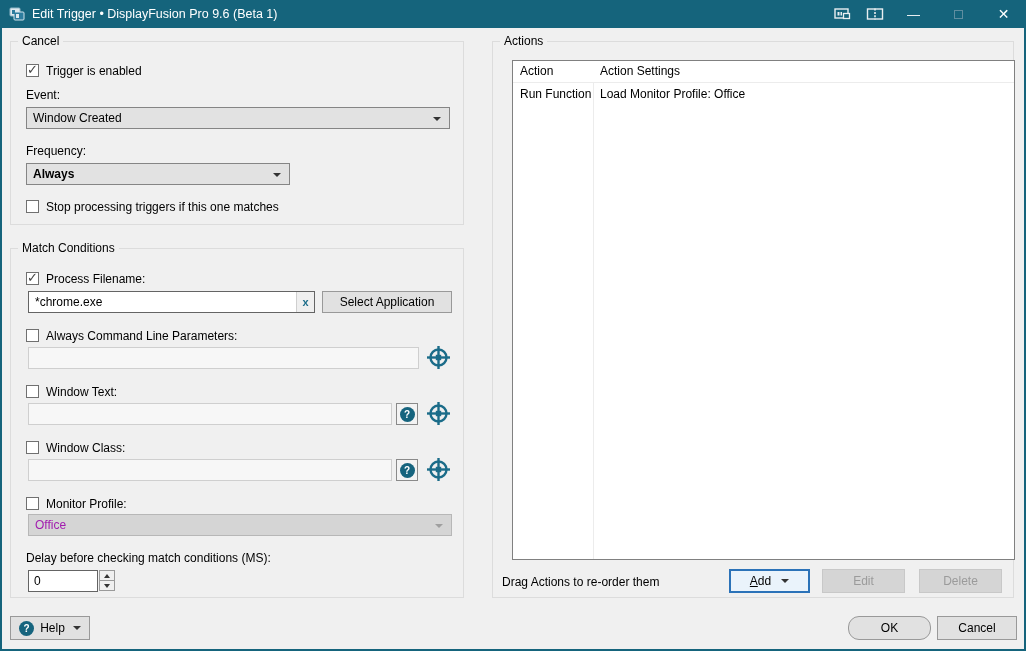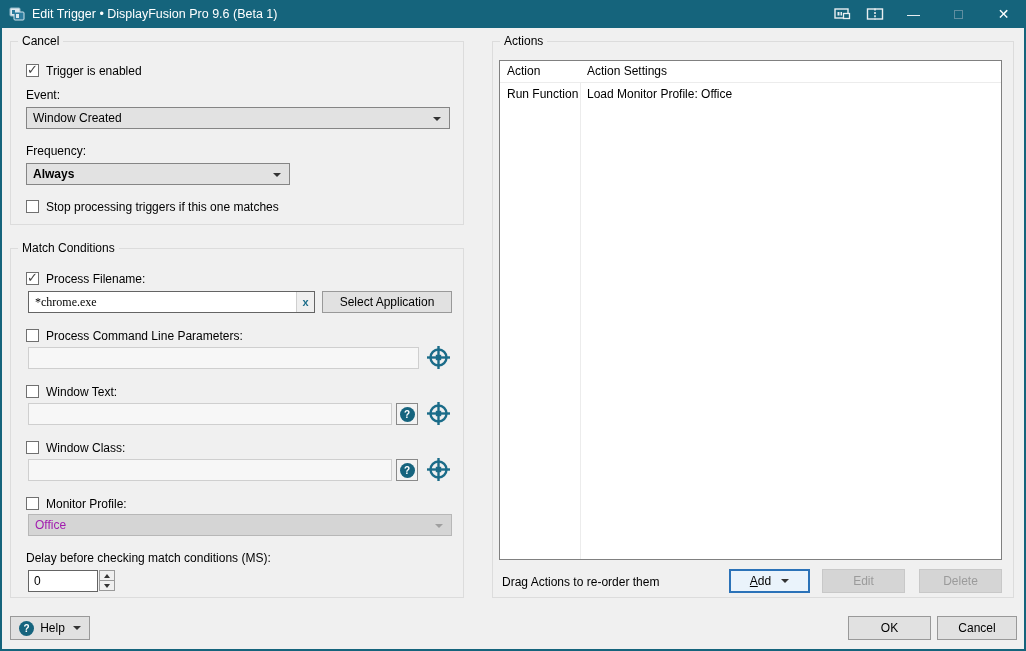--- a/index.html
+++ b/index.html
@@ -34,21 +34,21 @@
   
   .combo { position:absolute; height:22px; background:#e2e2e2; border:1px solid #858585;
            line-height:20px; padding-left:6px; }
   .combo .arrow { position:absolute; right:8px; top:9px; width:0; height:0;
                   border-left:4px solid transparent; border-right:4px solid transparent; border-top:4px solid #333; }
   .combo.disabled { background:#d5d5d5; border-color:#b7b7b7; color:#a21caf; }
   .combo.disabled .arrow { border-top-color:#9f9f9f; }
 
   
   .txtwrap { position:absolute; height:22px; border:1px solid #646464; background:#fff; display:flex; }
-  .txtwrap .txt { flex:1; line-height:20px; padding-left:6px; background:#fff;font-family:Liberation Serif, serif; }
+  .txtwrap .txt { flex:1; line-height:20px; padding-left:6px; background:#fff; }
   .txtwrap .clearx { width:18px; background:#efefef; border-left:1px solid #cfcfcf; color:#1b6c89;
                      font-weight:bold; font-size:11px; text-align:center; line-height:20px; }
   .txtdis { position:absolute; height:22px; border:1px solid #cfcfcf; background:#f7f7f7; }
 
   
   .btn { position:absolute; height:22px; background:#e1e1e1; border:1px solid #999;
          display:flex; align-items:center; justify-content:center; font-size:12px; }
   .btn-q { position:absolute; width:22px; height:22px; background:#f3f3f3; border:1px solid #8a8a8a;
            display:flex; align-items:center; justify-content:center; }
   .qcircle { width:15px; height:15px; border-radius:50%; background:#16647e; color:#fff; font-size:10px;
@@ -63,21 +63,21 @@
   .spinner .spin-txt { width:70px; border:1px solid #646464; background:#fff; line-height:20px; padding-left:5px; }
   .spin-btns { display:flex; flex-direction:column; margin-left:1px; }
   .spin-btn { width:16px; height:11px; background:#f0f0f0; border:1px solid #9a9a9a; position:relative; }
   .spin-btn + .spin-btn { margin-top:-1px; }
   .spin-btn i { position:absolute; left:4px; width:0; height:0;
                 border-left:3px solid transparent; border-right:3px solid transparent; }
   .spin-up i { top:3px; border-bottom:4px solid #333; }
   .spin-dn i { top:3px; border-top:4px solid #333; }
 
   
-  .table { position:absolute; left:497px; top:60px; width:503px; height:500px;
+  .table { position:absolute; left:510px; top:60px; width:503px; height:500px;
            background:#fff; border:1px solid #808080; }
   .table .coldiv { position:absolute; left:80px; top:0; bottom:0; width:1px; background:#ececec; }
   .thead { position:absolute; left:0; top:0; right:0; height:22px; border-bottom:1px solid #ececec;
            display:flex; background:#fff; }
   .th1 { width:80px; padding-left:7px; line-height:21px; }
   .th2 { flex:1; padding-left:7px; line-height:21px; }
   .trow { position:absolute; left:0; top:23px; right:0; height:22px; display:flex; }
   .td1 { width:80px; padding-left:7px; line-height:21px; }
   .td2 { flex:1; padding-left:7px; line-height:21px; }
 
@@ -167,21 +167,21 @@
   <div class="txtwrap" style="left:26px; top:291px; width:287px;">
     <span class="txt">*chrome.exe</span>
     <span class="clearx"><span>x</span></span>
   </div>
   <div class="btn" style="left:320px; top:291px; width:130px;">
     <span>Select Application</span>
   </div>
 
   <div class="cbrow" style="left:24px; top:328px;">
     <span class="cbbox"></span>
-    <span>Process Command Line Parameters:</span>
+    <span>Always Command Line Parameters:</span>
   </div>
   <div class="txtdis" style="left:26px; top:347px; width:391px;"></div>
   <svg style="position:absolute; left:423px; top:344px;" width="27" height="27" viewBox="0 0 27 27">
     <line x1="13.5" y1="2" x2="13.5" y2="25" stroke="#1b6c89" stroke-width="2.4"></line>
     <line x1="2" y1="13.5" x2="25" y2="13.5" stroke="#1b6c89" stroke-width="2.4"></line>
     <circle cx="13.5" cy="13.5" r="8" fill="none" stroke="#1b6c89" stroke-width="2.4"></circle>
     <rect x="10.8" y="10.8" width="5.4" height="5.4" fill="#1b6c89"></rect>
   </svg>
 
   <div class="cbrow" style="left:24px; top:384px;">
@@ -263,20 +263,20 @@
   </div>
   <div class="btn disabled" style="left:917px; top:569px; width:83px; height:24px;">
     <span>Delete</span>
   </div>
 
   <div class="btn footer-btn" style="left:8px; top:616px; width:80px; gap:6px;">
     <span class="qcircle">?</span>
     <span>Help</span>
     <span class="darrow" style="margin-left:2px;"></span>
   </div>
-  <div class="btn footer-btn" style="left:846px; top:616px; width:83px;">
+  <div class="btn footer-btn" style="left:846px; top:616px; width:83px;border-radius:11px;">
     <span>OK</span>
   </div>
   <div class="btn footer-btn" style="left:935px; top:616px; width:80px;">
     <span>Cancel</span>
   </div>
 
 </div>
 
 </body></html>

